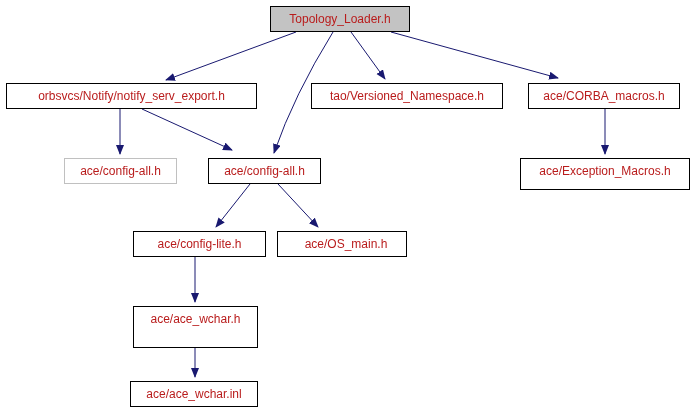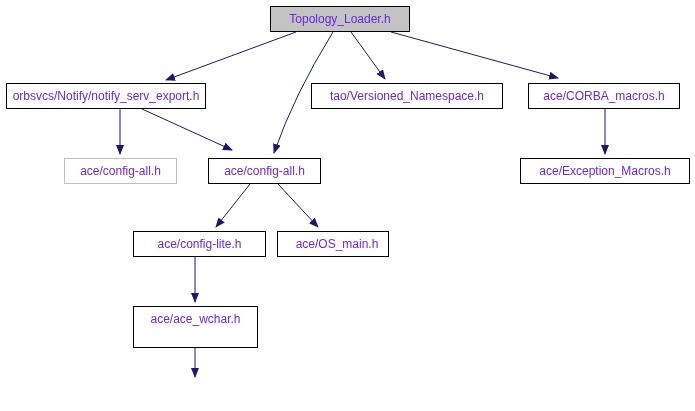--- a/index.html
+++ b/index.html
@@ -20,21 +20,21 @@
     left: 0;
     top: 0;
     width: 695px;
     height: 411px;
   }
   .node {
     position: absolute;
     box-sizing: border-box;
     border: 1px solid #000000;
     background: #ffffff;
-    color: #6d28d9;
+    color: #b91c1c;
     font-size: 12px;
     line-height: 24px;
     text-align: center;
     white-space: nowrap;
     overflow: hidden;
     cursor: pointer;
   }
   .node.root {
     background: #c3c3c3;
   }
@@ -66,32 +66,33 @@
     <path class="edge" d="M142,109 L232,150" marker-end="url(#arrow)"></path>
     <path class="edge" d="M605,109 L605,154" marker-end="url(#arrow)"></path>
     <path class="edge" d="M250,184 L216,227" marker-end="url(#arrow)"></path>
     <path class="edge" d="M278,184 L318,227" marker-end="url(#arrow)"></path>
     <path class="edge" d="M195,257 L195,302" marker-end="url(#arrow)"></path>
     <path class="edge" d="M195,332 L195,377" marker-end="url(#arrow)"></path>
   </svg>
 
   <div class="node root" style="left:270px; top:6px; width:140px; height:26px;">Topology_Loader.h</div>
 
-  <div class="node" style="left:6px; top:83px; width:200px; height:26px;">orbsvcs/Notify/notify_serv_export.h</div>
+  <div class="node" style="left:6px; top:83px; width:251px; height:26px;">orbsvcs/Notify/notify_serv_export.h</div>
 
   <div class="node" style="left:528px; top:83px; width:152px; height:26px;">ace/CORBA_macros.h</div>
 
   <div class="node" style="left:311px; top:83px; width:192px; height:26px;">tao/Versioned_Namespace.h</div>
 
   <div class="node dup" style="left:64px; top:158px; width:113px; height:26px;">ace/config-all.h</div>
 
   <div class="node" style="left:208px; top:158px; width:113px; height:26px;">ace/config-all.h</div>
 
-  <div class="node" style="left:520px; top:158px; width:170px; height:26px;">ace/Exception_Macros.h</div>
+  <div class="node" style="left:520px; top:158px; width:170px; height:32px;">ace/Exception_Macros.h</div>
 
   <div class="node" style="left:133px; top:231px; width:133px; height:26px;">ace/config-lite.h</div>
 
-  <div class="node" style="left:277px; top:231px; width:112px; height:26px;padding-left:8px;">ace/OS_main.h</div>
+  <div class="node" style="left:277px; top:231px; width:130px; height:26px;padding-left:8px;">ace/OS_main.h</div>
 
   <div class="node" style="left:133px; top:306px; width:125px; height:42px;">ace/ace_wchar.h</div>
 
+  <div class="node" style="left:130px; top:381px; width:128px; height:26px;">ace/ace_wchar.inl</div>
 
 </div>
 
 </body></html>

